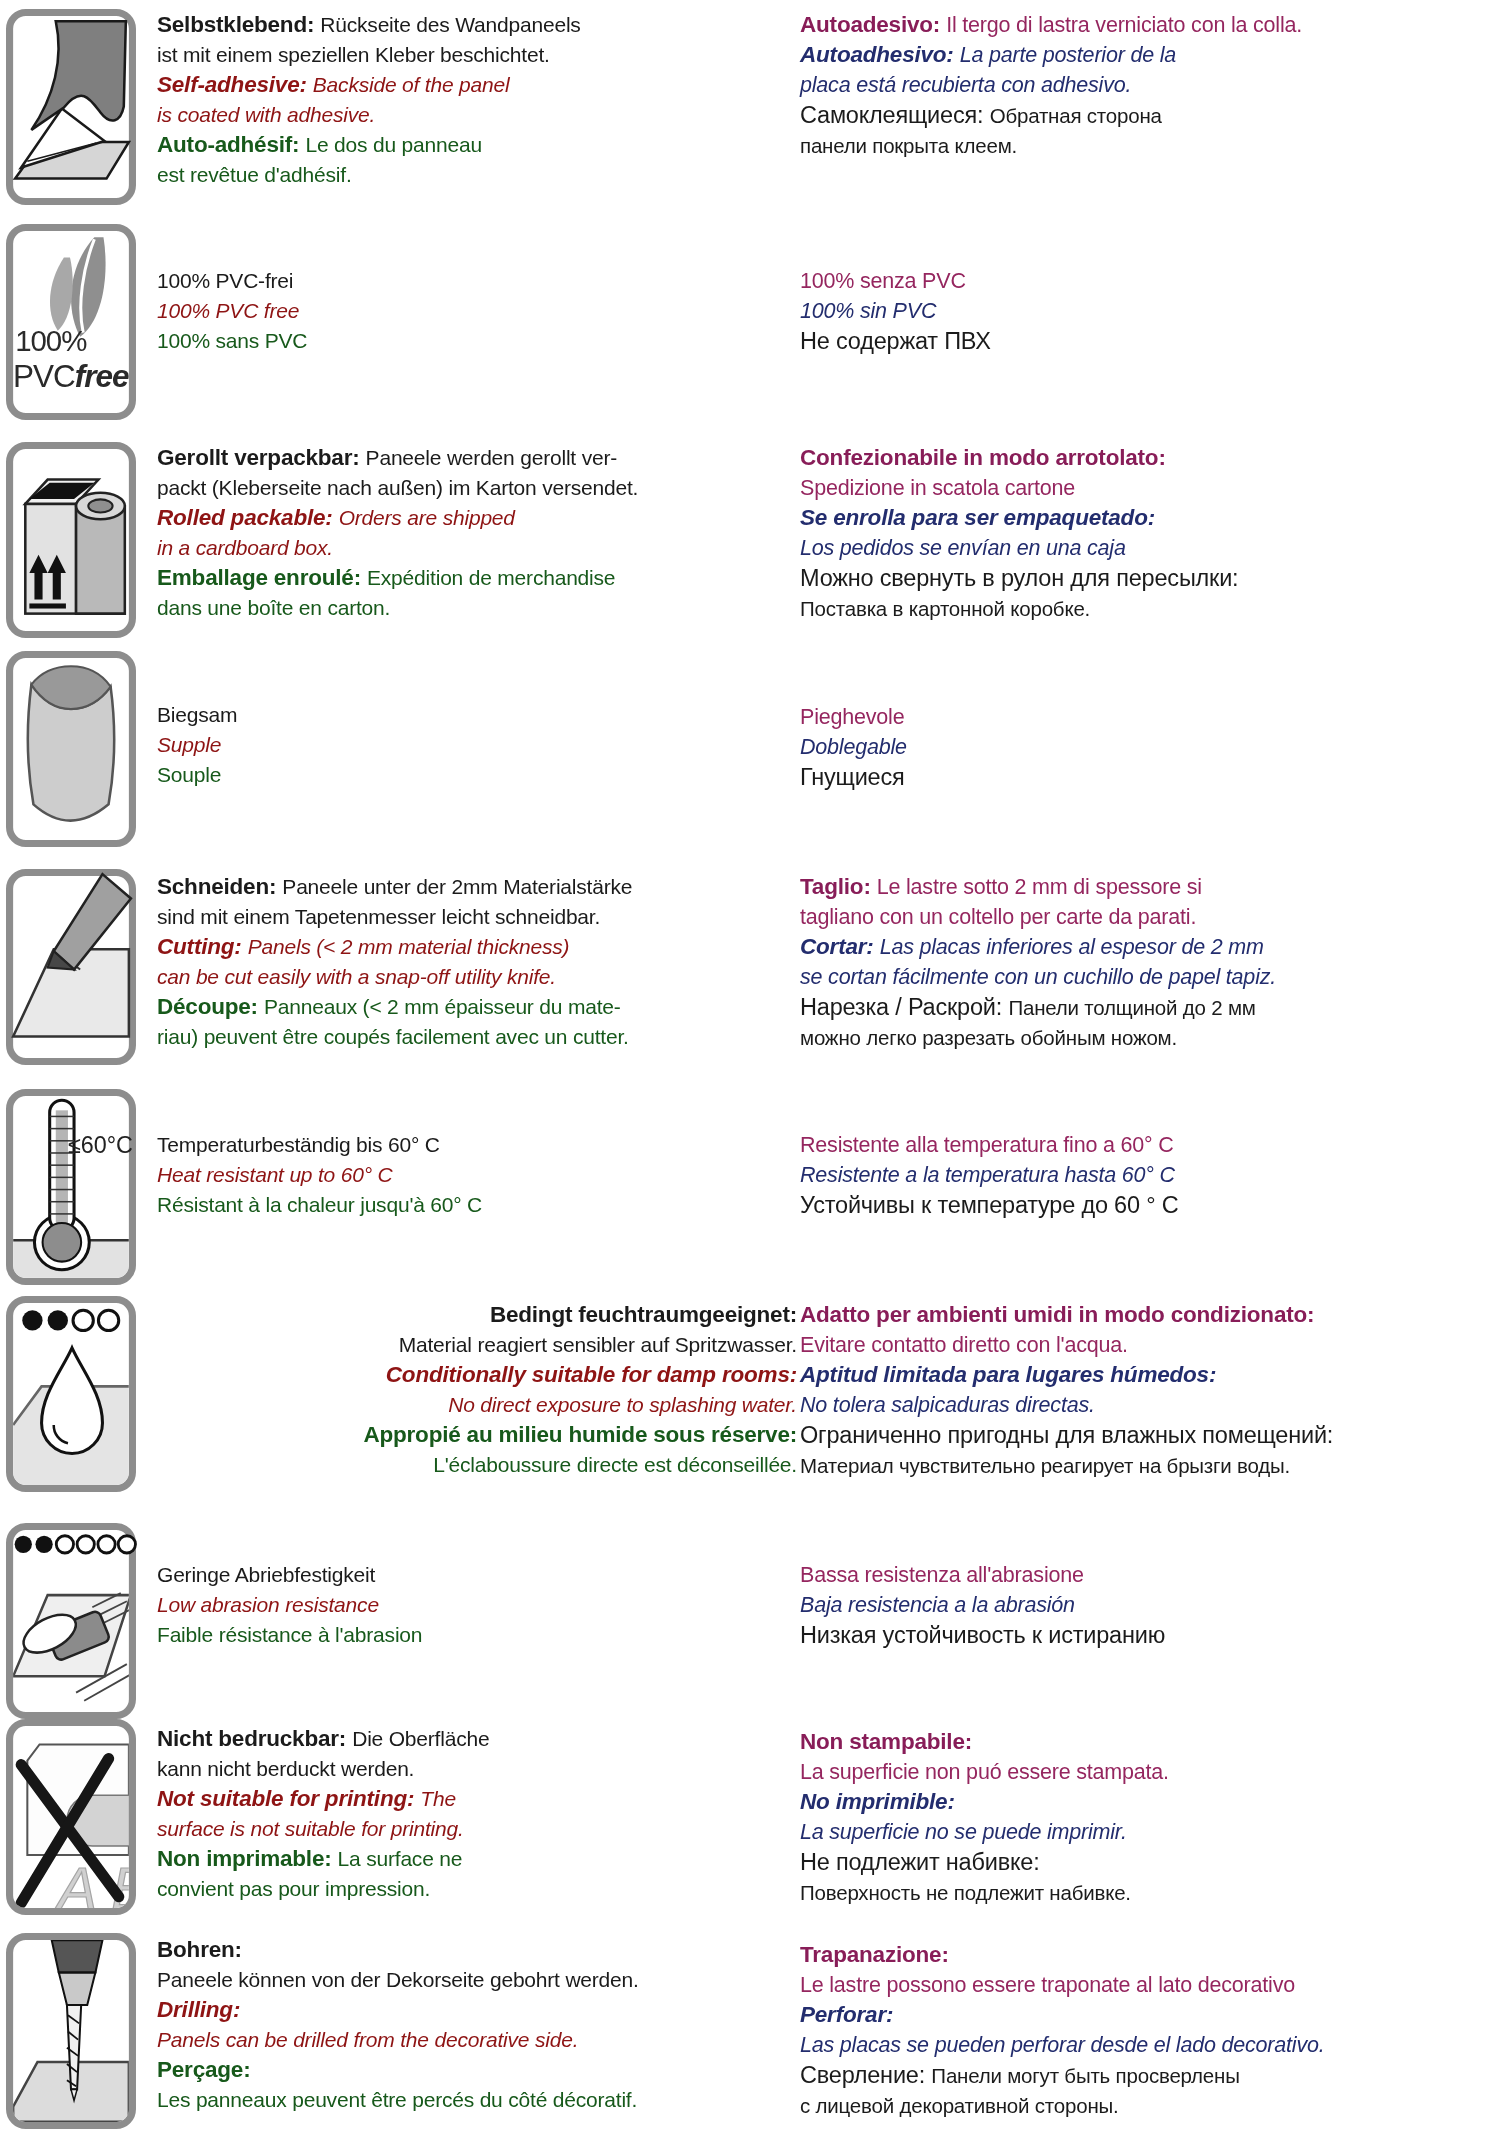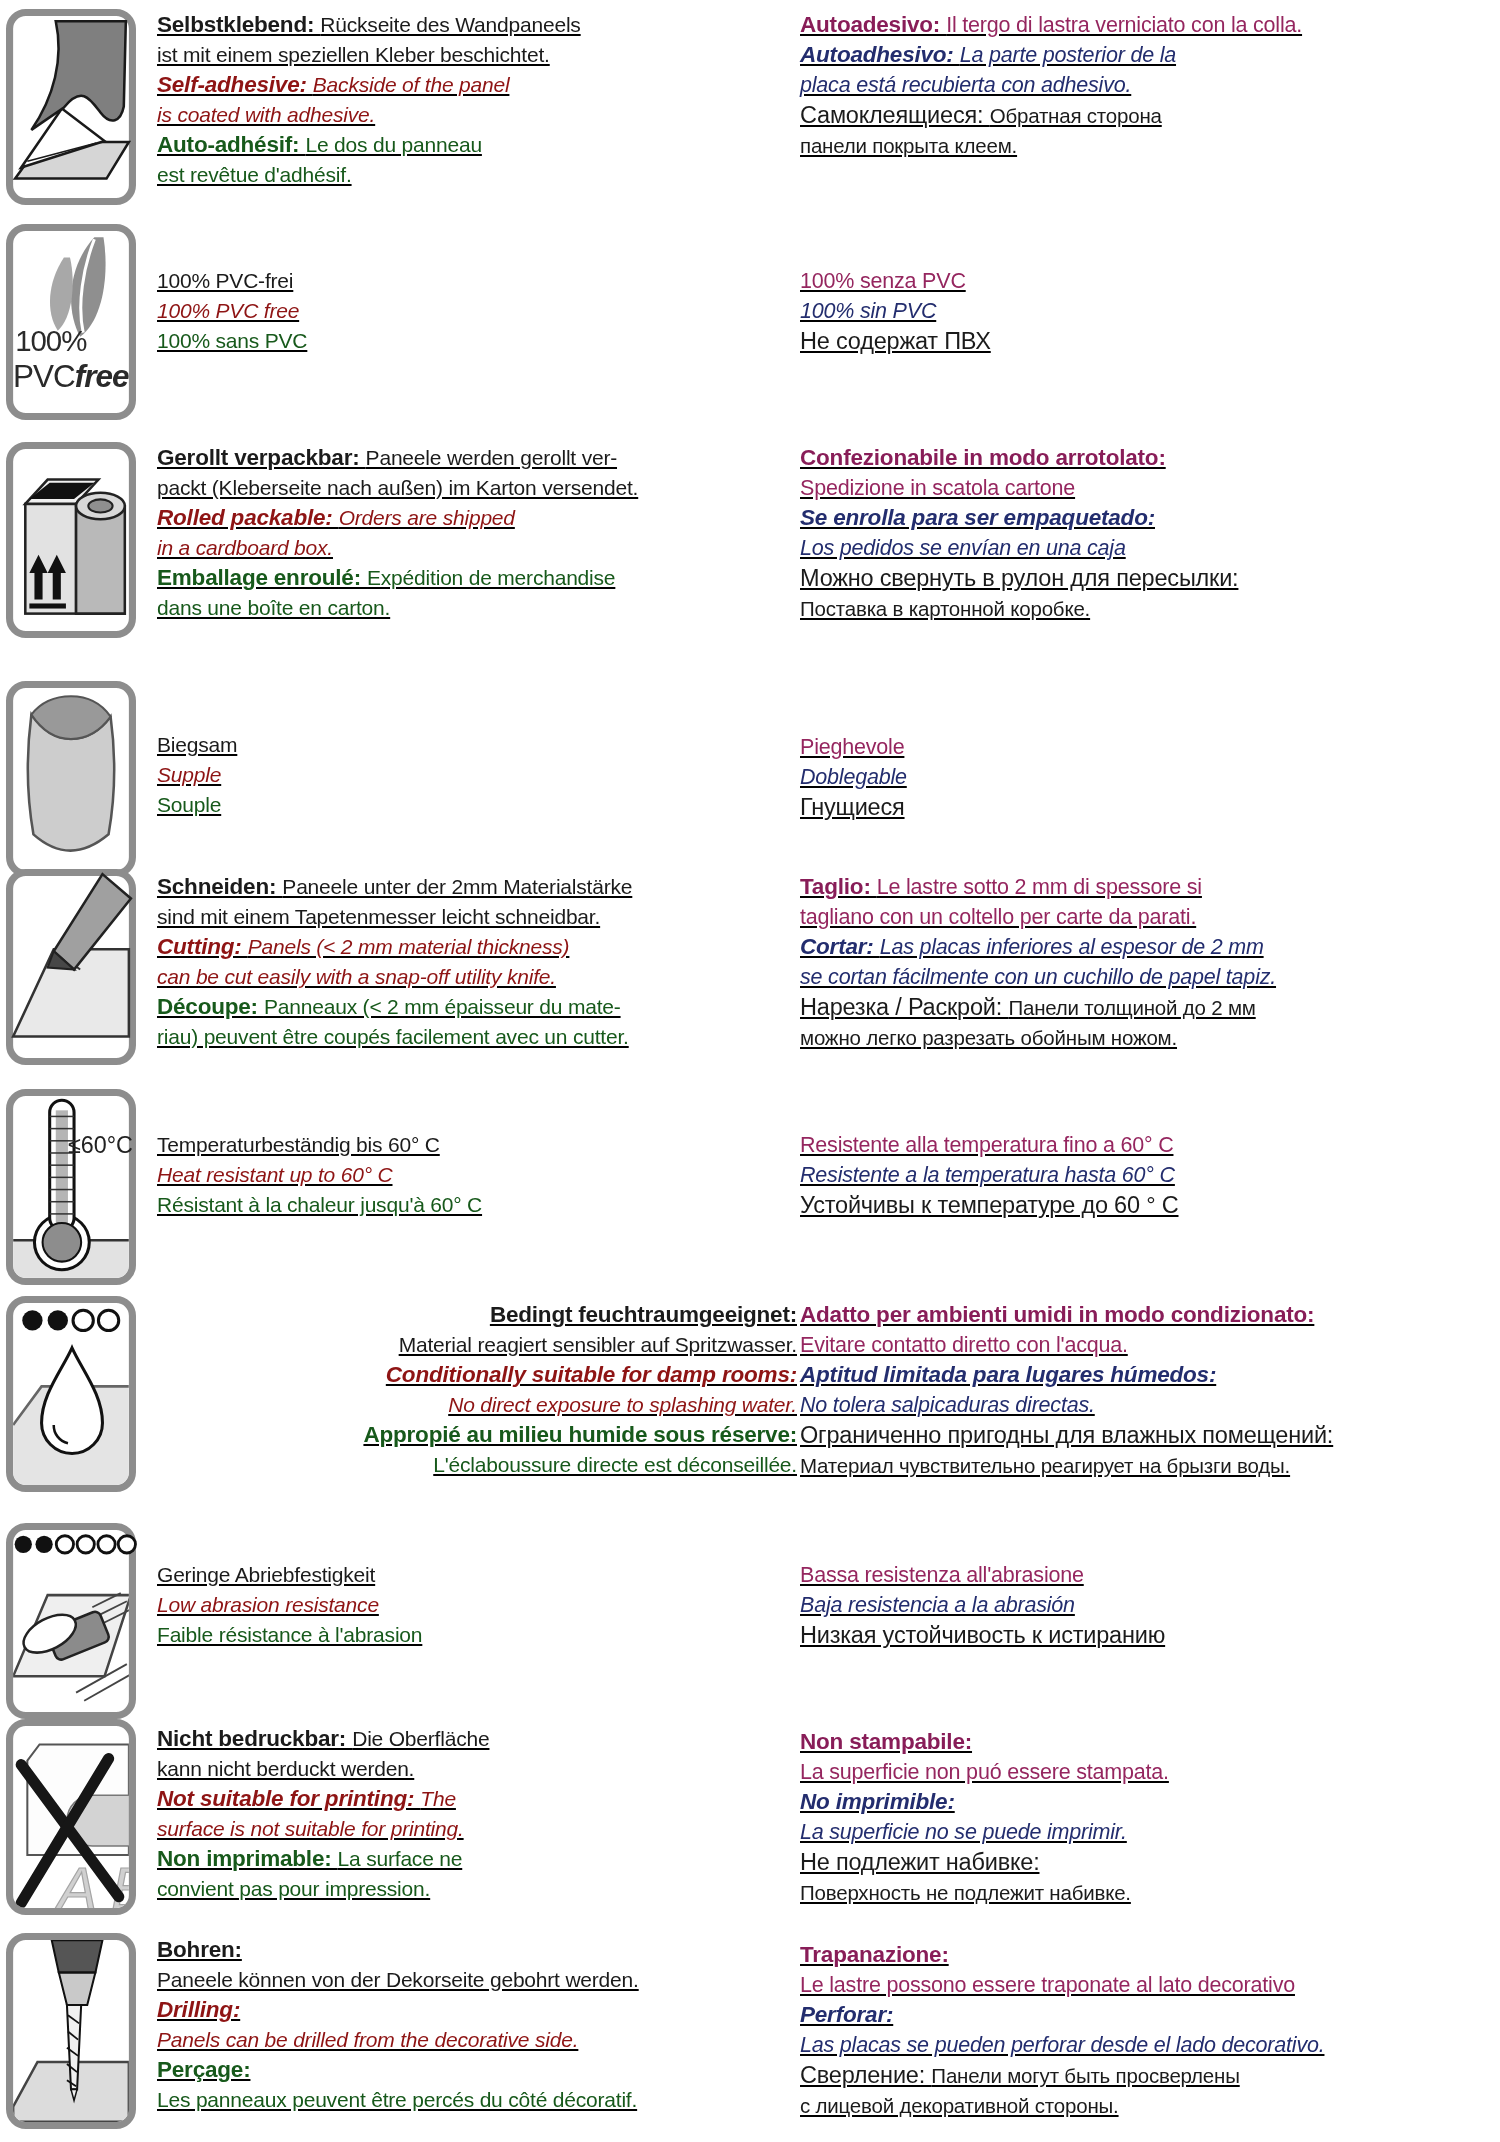--- a/index.html
+++ b/index.html
@@ -2,21 +2,21 @@
 <html><head>
 <meta charset="utf-8">
 <style>
   html,body{margin:0;padding:0;background:#ffffff;}
   #page{position:relative;width:1500px;height:2142px;background:#ffffff;
         font-family:"Liberation Sans",sans-serif;overflow:hidden;}
   #rows{position:absolute;left:0;top:0;width:1500px;height:2142px;}
   .row{position:absolute;left:0;width:1500px;}
   .icon-slot{position:absolute;left:5px;top:0;width:132px;height:198px;}
   .icon-slot svg{display:block;}
-  .col{position:absolute;text-decoration:underline;}
+  .col{position:absolute;}
   .mid{left:157px;width:640px;}
   .right{left:800px;width:700px;}
   .line{font-size:21px;line-height:30px;white-space:nowrap;letter-spacing:-0.2px;}
   .right .line{font-size:21.5px;}
   .head{font-weight:bold;font-size:22.5px;}
   .de{color:#1b1b1b;}
   .en{color:#8e1414;font-style:italic;}
   .fr{color:#17591b;}
   .it{color:#95265f;}
   .it .head{color:#881d58;}
@@ -104,21 +104,21 @@
         </div>
     <div class="col right" style="top: 2px;">
           <div class="line it"><span class="head">Confezionabile in modo arrotolato:</span></div>
           <div class="line it"><span>Spedizione in scatola cartone</span></div>
           <div class="line es"><span class="head">Se enrolla para ser empaquetado:</span></div>
           <div class="line es"><span>Los pedidos se envían en una caja</span></div>
           <div class="line ru"><span class="head">Можно свернуть в рулон для пересылки:</span></div>
           <div class="line ru"><span>Поставка в картонной коробке.</span></div>
         </div>
   </section>
-      <section class="row" style="top: 680px; height: 218px;">
+      <section class="row" style="top: 650px; height: 218px;">
     <div class="icon-slot">
           <svg width="132" height="198" viewBox="0 0 130 195" xmlns="http://www.w3.org/2000/svg">
       <rect x="4.5" y="4.5" width="121" height="186" rx="16" fill="#ffffff" stroke="#8d8d8d" stroke-width="7"></rect>
       <path d="M26,34 Q18,95 28,152 Q64,184 102,152 Q112,95 104,36 Q88,58 65,58 Q42,58 26,34 Z" fill="#cdcdcd" stroke="#555555" stroke-width="2.5"></path>
       <path d="M26,34 Q42,58 65,58 Q88,58 104,36 Q90,16 65,16 Q40,16 26,34 Z" fill="#999999" stroke="#555555" stroke-width="2"></path>
     </svg>
         </div>
     <div class="col mid" style="top: 50px;">
           <div class="line de"><span>Biegsam</span></div>
           <div class="line en"><span>Supple</span></div>

